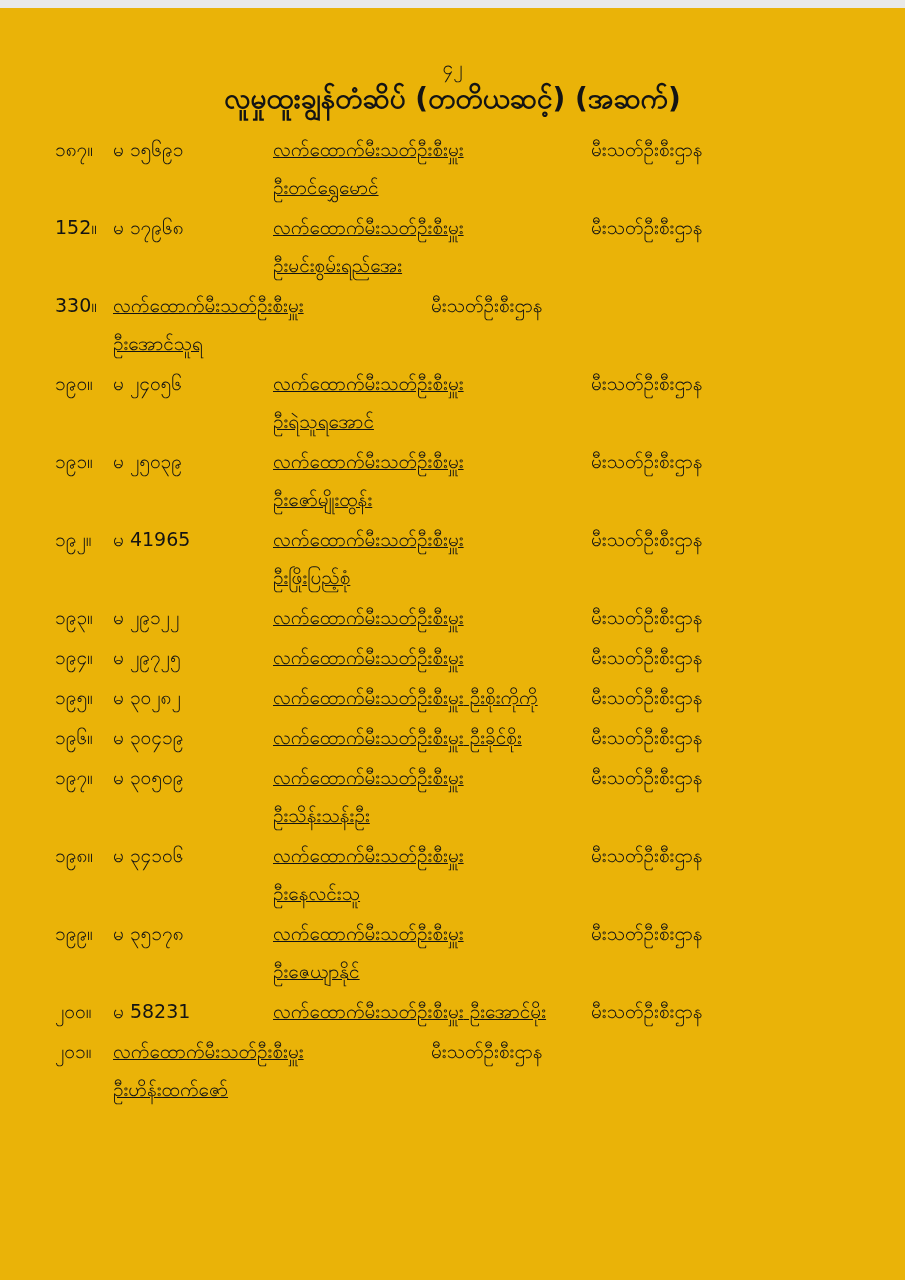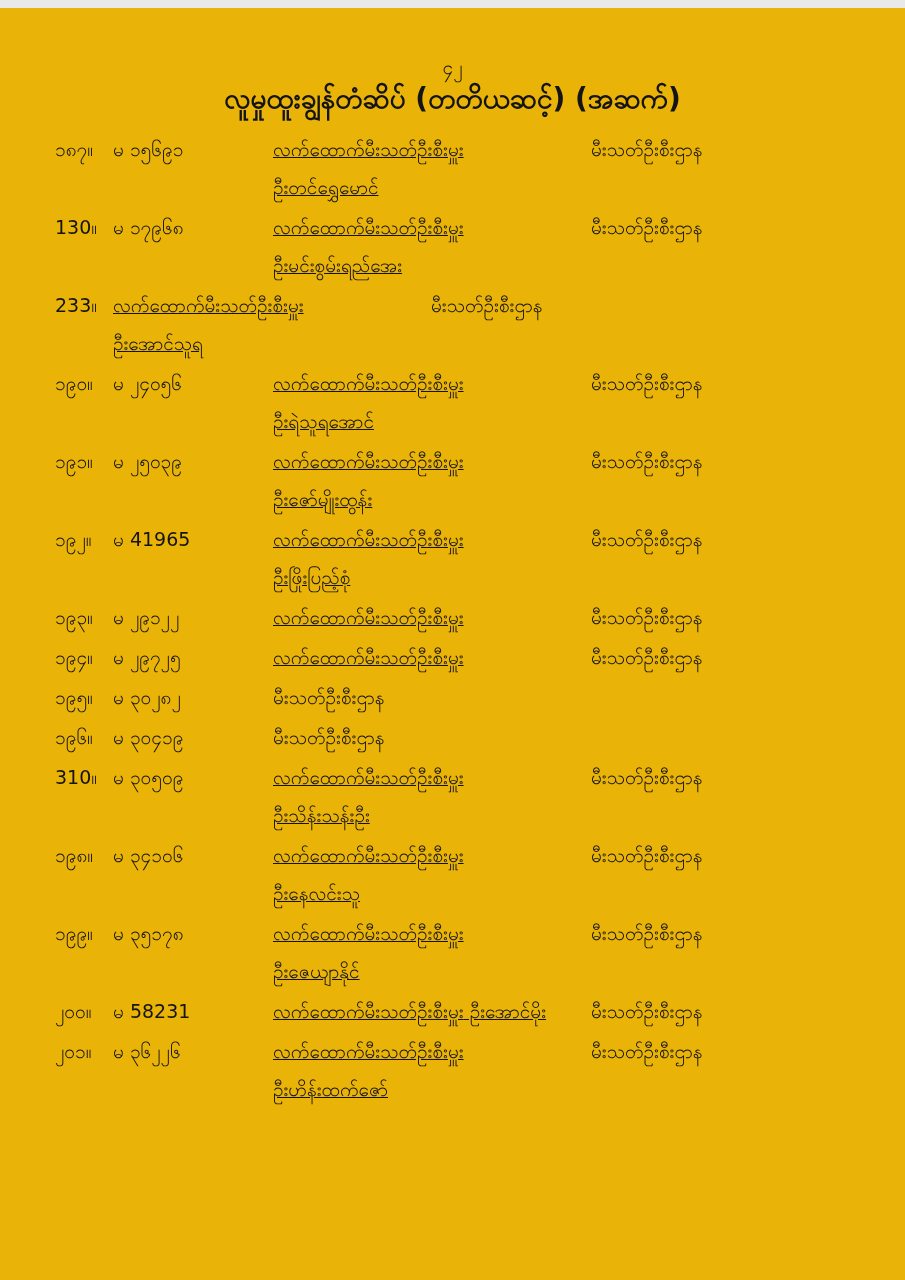--- a/index.html
+++ b/index.html
@@ -77,30 +77,30 @@
   <div class="row">
     <div class="c-no">၁၈၇။</div>
     <div class="c-id">မ ၁၅၆၉၁</div>
     <div class="c-pos">
       <span class="position-title">လက်ထောက်မီးသတ်ဦးစီးမှူး</span><span class="person-name block">ဦးတင်ရွှေမောင်</span>
     </div>
     <div class="c-dept">မီးသတ်ဦးစီးဌာန</div>
   </div>
 
   <div class="row">
-    <div class="c-no">130။</div>
+    <div class="c-no">152။</div>
     <div class="c-id">မ ၁၇၉၆၈</div>
     <div class="c-pos">
       <span class="position-title">လက်ထောက်မီးသတ်ဦးစီးမှူး</span><span class="person-name block">ဦးမင်းစွမ်းရည်အေး</span>
     </div>
     <div class="c-dept">မီးသတ်ဦးစီးဌာန</div>
   </div>
 
   <div class="row">
-    <div class="c-no">233။</div>
+    <div class="c-no">330။</div>
     <div class="c-pos">
       <span class="position-title">လက်ထောက်မီးသတ်ဦးစီးမှူး</span><span class="person-name block">ဦးအောင်သူရ</span>
     </div>
     <div class="c-dept">မီးသတ်ဦးစီးဌာန</div>
   </div>
 
   <div class="row">
     <div class="c-no">၁၉၀။</div>
     <div class="c-id">မ ၂၄၀၅၆</div>
     <div class="c-pos">
@@ -141,31 +141,37 @@
     <div class="c-id">မ ၂၉၇၂၅</div>
     <div class="c-pos">
       <span class="position-title">လက်ထောက်မီးသတ်ဦးစီးမှူး</span>
     </div>
     <div class="c-dept">မီးသတ်ဦးစီးဌာန</div>
   </div>
 
   <div class="row">
     <div class="c-no">၁၉၅။</div>
     <div class="c-id">မ ၃၀၂၈၂</div>
+    <div class="c-pos">
+      <span class="position-title">လက်ထောက်မီးသတ်ဦးစီးမှူး</span><span class="person-name inline"> ဦးစိုးကိုကို</span>
+    </div>
     <div class="c-dept">မီးသတ်ဦးစီးဌာန</div>
   </div>
 
   <div class="row">
     <div class="c-no">၁၉၆။</div>
     <div class="c-id">မ ၃၀၄၁၉</div>
-    <div class="c-dept">မီးသတ်ဦးစီးဌာန</div>
-  </div>
-
-  <div class="row">
-    <div class="c-no">310။</div>
+    <div class="c-pos">
+      <span class="position-title">လက်ထောက်မီးသတ်ဦးစီးမှူး</span><span class="person-name inline"> ဦးခိုင်စိုး</span>
+    </div>
+    <div class="c-dept">မီးသတ်ဦးစီးဌာန</div>
+  </div>
+
+  <div class="row">
+    <div class="c-no">၁၉၇။</div>
     <div class="c-id">မ ၃၀၅၀၉</div>
     <div class="c-pos">
       <span class="position-title">လက်ထောက်မီးသတ်ဦးစီးမှူး</span><span class="person-name block">ဦးသိန်းသန်းဦး</span>
     </div>
     <div class="c-dept">မီးသတ်ဦးစီးဌာန</div>
   </div>
 
   <div class="row">
     <div class="c-no">၁၉၈။</div>
     <div class="c-id">မ ၃၄၁၀၆</div>
@@ -188,20 +194,19 @@
     <div class="c-no">၂၀၀။</div>
     <div class="c-id">မ 58231</div>
     <div class="c-pos">
       <span class="position-title">လက်ထောက်မီးသတ်ဦးစီးမှူး</span><span class="person-name inline"> ဦးအောင်မိုး</span>
     </div>
     <div class="c-dept">မီးသတ်ဦးစီးဌာန</div>
   </div>
 
   <div class="row">
     <div class="c-no">၂၀၁။</div>
-    <div class="c-id">မ ၃၆၂၂၆</div>
     <div class="c-pos">
       <span class="position-title">လက်ထောက်မီးသတ်ဦးစီးမှူး</span><span class="person-name block">ဦးဟိန်းထက်ဇော်</span>
     </div>
     <div class="c-dept">မီးသတ်ဦးစီးဌာန</div>
   </div>
 </div>
 </div>
 
 </body></html>

